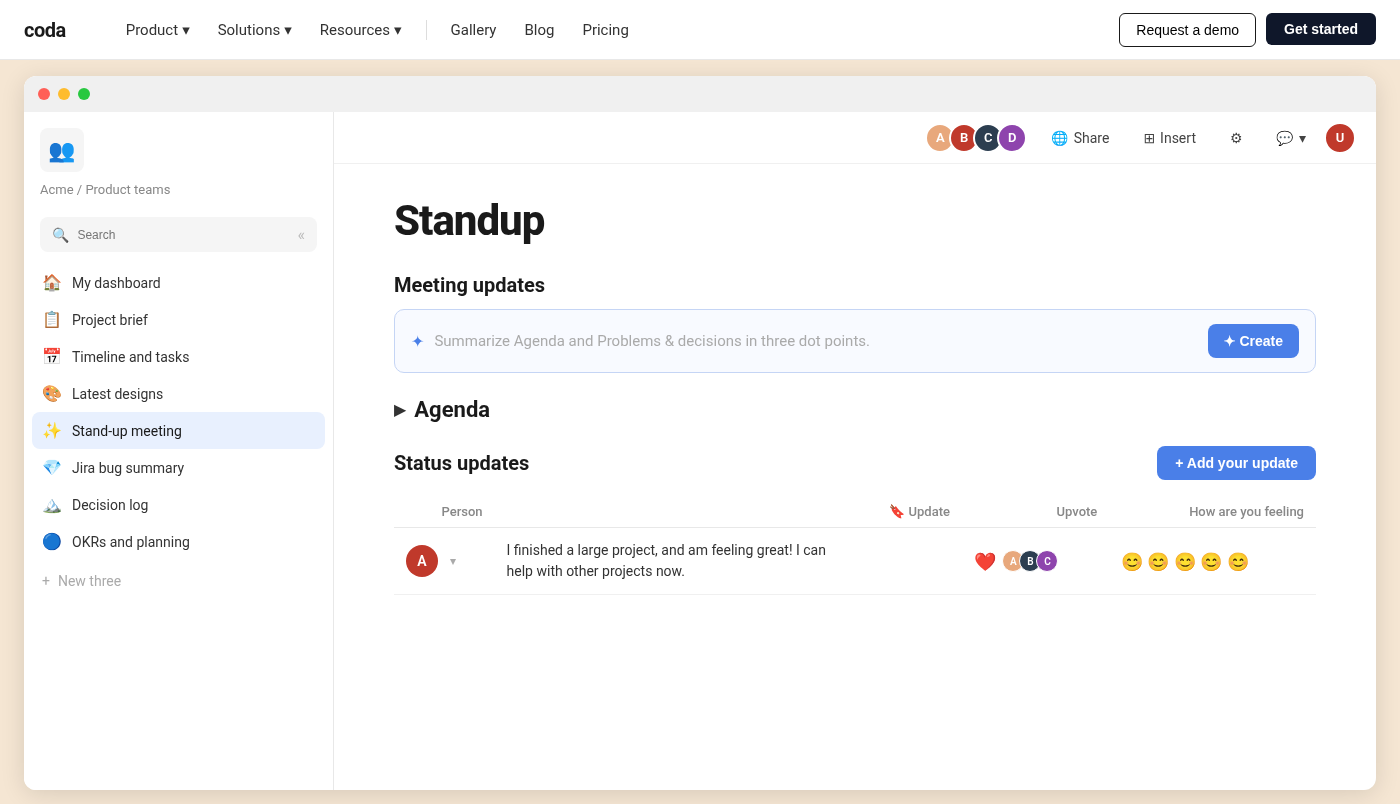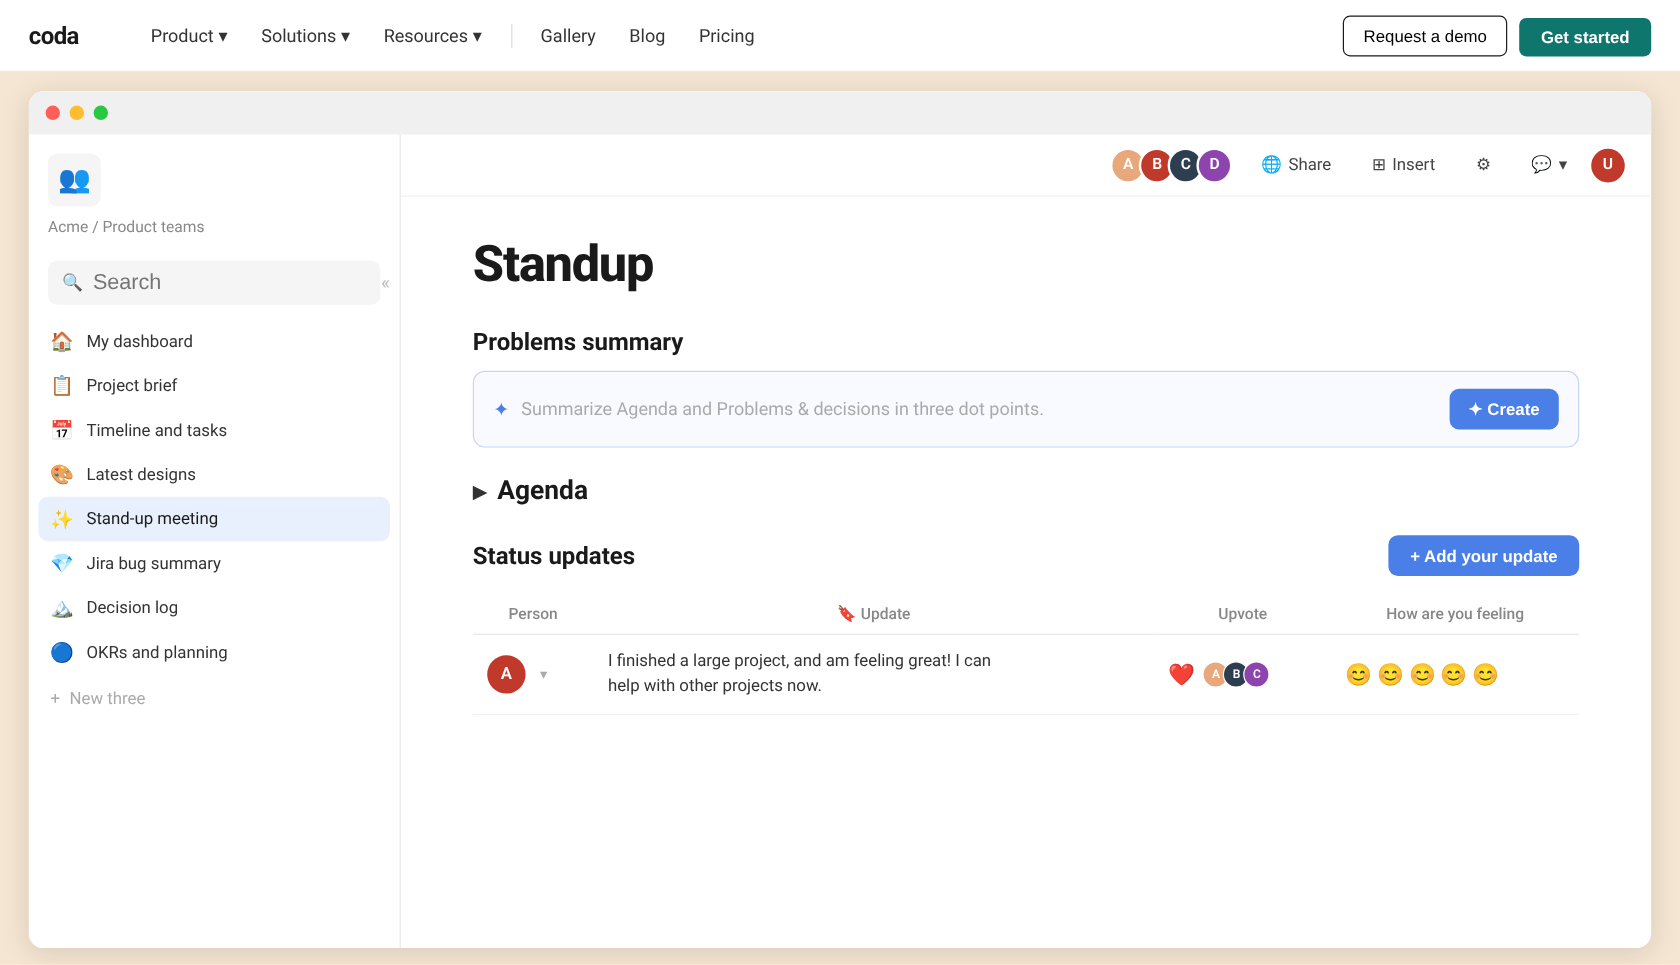--- a/index.html
+++ b/index.html
@@ -46,38 +46,38 @@
       gap: 4px;
     }
     .nav-separator {
       width: 1px;
       height: 20px;
       background: #ddd;
       margin: 0 8px;
     }
     .nav-actions {
       display: flex;
-      align-items: flex-end;
+      align-items: flex-start;
       gap: 10px;
       margin-left: auto;
     }
     .btn-demo {
       padding: 8px 16px;
       border: 1.5px solid #1a1a1a;
       border-radius: 6px;
       background: #fff;
       font-size: 14px;
       font-weight: 500;
       cursor: pointer;
     }
     .btn-started {
       padding: 8px 18px;
       border: none;
       border-radius: 6px;
-      background: #0f766e;
+      background: #0f172a;
       color: #fff;
       font-size: 14px;
       font-weight: 600;
       cursor: pointer;
     }
 
     
     .app-window {
       margin: 16px 24px;
       background: #fff;
@@ -160,21 +160,21 @@
       padding: 8px 12px;
       gap: 8px;
     }
     .search-icon-wrap {
       color: #999;
       font-size: 14px;
     }
     .search-input {
       border: none;
       background: transparent;
-      font-size: 18px;
+      font-size: 12px;
       color: #666;
       outline: none;
       flex: 1;
     }
     .collapse-btn {
       color: #bbb;
       cursor: pointer;
       font-size: 16px;
       margin-left: auto;
     }
@@ -371,21 +371,21 @@
       cursor: pointer;
       text-align: center;
     }
 
     
     .status-table {
       width: 100%;
       border-collapse: collapse;
     }
     .status-table th {
-      text-align: center;
+      text-align: right;
       padding: 8px 12px;
       font-size: 13px;
       font-weight: 500;
       color: #888;
       border-bottom: 1px solid #e8e8e8;
     }
     .status-table td {
       padding: 12px 12px;
       vertical-align: middle;
       border-bottom: 1px solid #f0f0f0;
@@ -571,21 +571,21 @@
           <span class="chevron-down"></span>
         </div>
         <div class="avatar av-main">U</div>
       </div>
 
       <div class="content-area">
 
         <h1 class="page-title">Standup</h1>
 
         <div>
-          <h2 class="section-heading">Problems summary</h2>
+          <h2 class="section-heading">Meeting updates</h2>
           <div class="ai-summary-box">
             <div class="ai-summary-left">
               <span class="ai-sparkle">✦</span>
               <span class="ai-placeholder">Summarize Agenda and Problems &amp; decisions in three dot points.</span>
             </div>
             <button class="btn-create">✦ Create</button>
           </div>
         </div>
 
         <div class="agenda-section">

